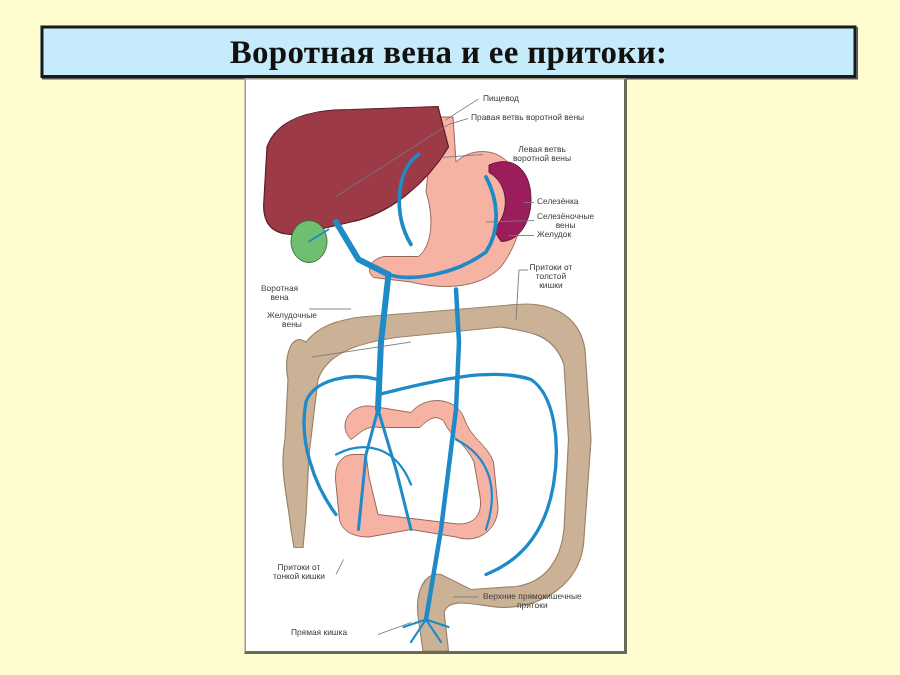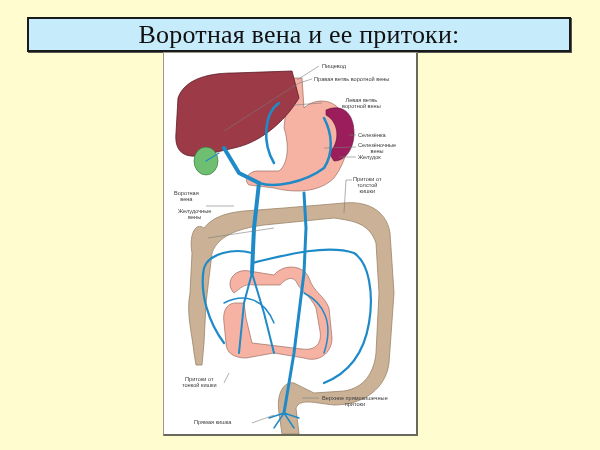--- a/index.html
+++ b/index.html
@@ -8,21 +8,21 @@
     background: #fffdd0;
     font-family: "Liberation Sans", sans-serif;
   }
   .title-box {
     position: absolute; left: 27px; top: 17px; width: 540px; height: 31px;
     background: #c6ecfb; border: 2px solid #1a1a1a;
     box-shadow: 1px 1px 0 #555;
     display: flex; align-items: center; justify-content: center;
   }
   .title-text {
-    font-family: "Liberation Serif", serif; font-weight: normal; font-size: 26px; color: #111;
+    font-family: "Liberation Serif", serif; font-weight: bold; font-size: 22px; color: #111;
     letter-spacing: 0.2px;
   }
   .frame {
     position: absolute; left: 163px; top: 52px; width: 252px; height: 381px;
     background: #ffffff; border: 1px solid #9a9a8a; border-right: 2px solid #6a6a5a; border-bottom: 2px solid #6a6a5a;
     overflow: hidden;
   }
   .frame svg { position: absolute; left: 0; top: 0; }
   .lbl {
     position: absolute; font-size: 5.6px; line-height: 6px; color: #3b3b3b;

